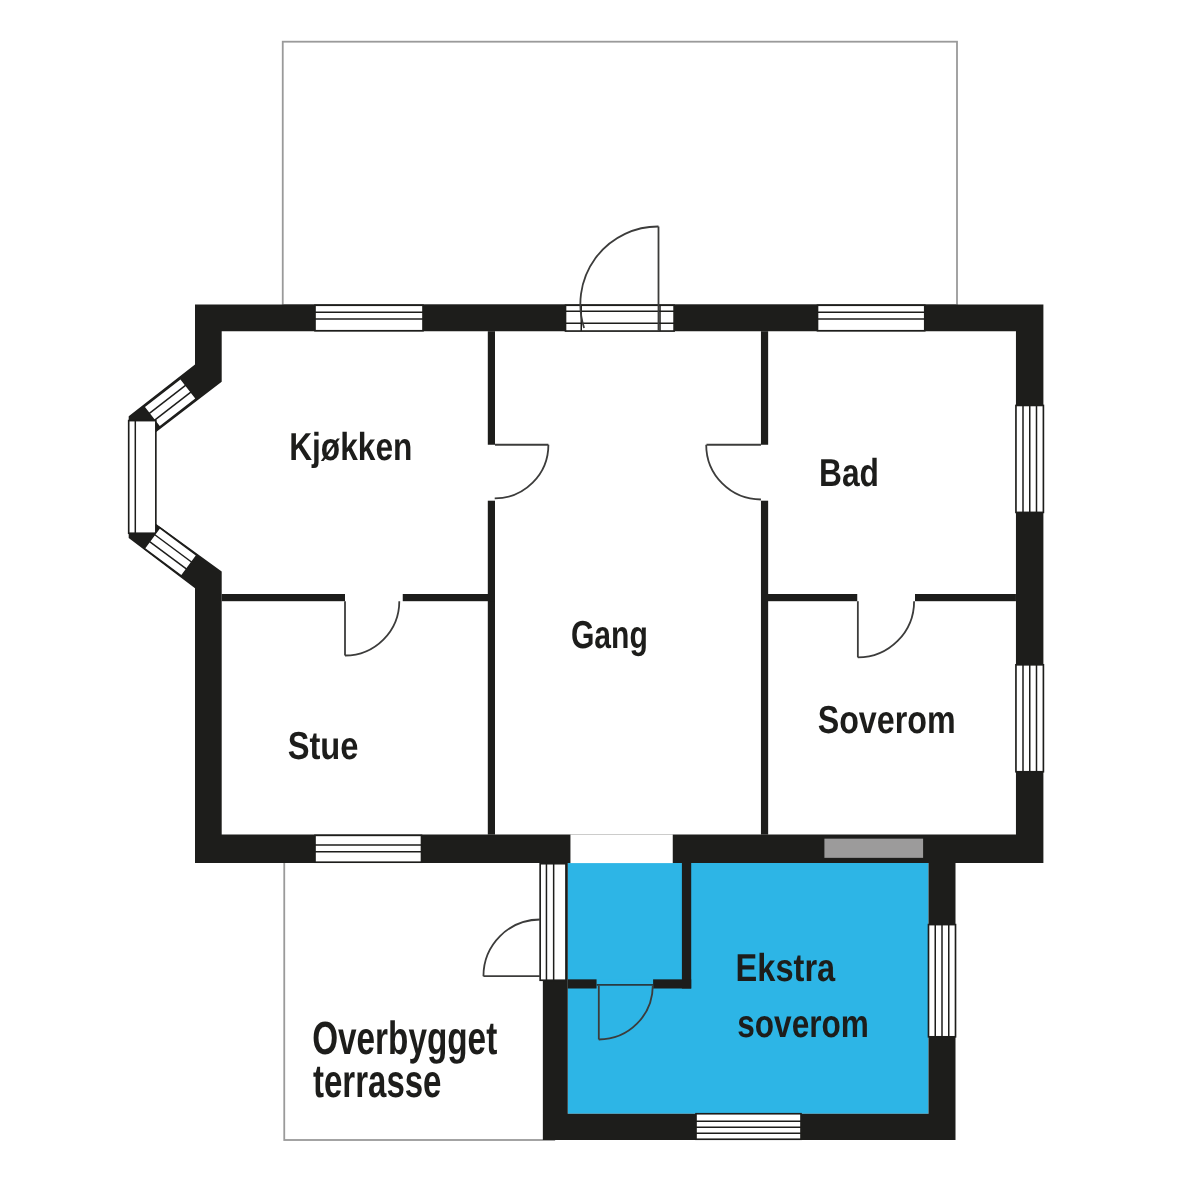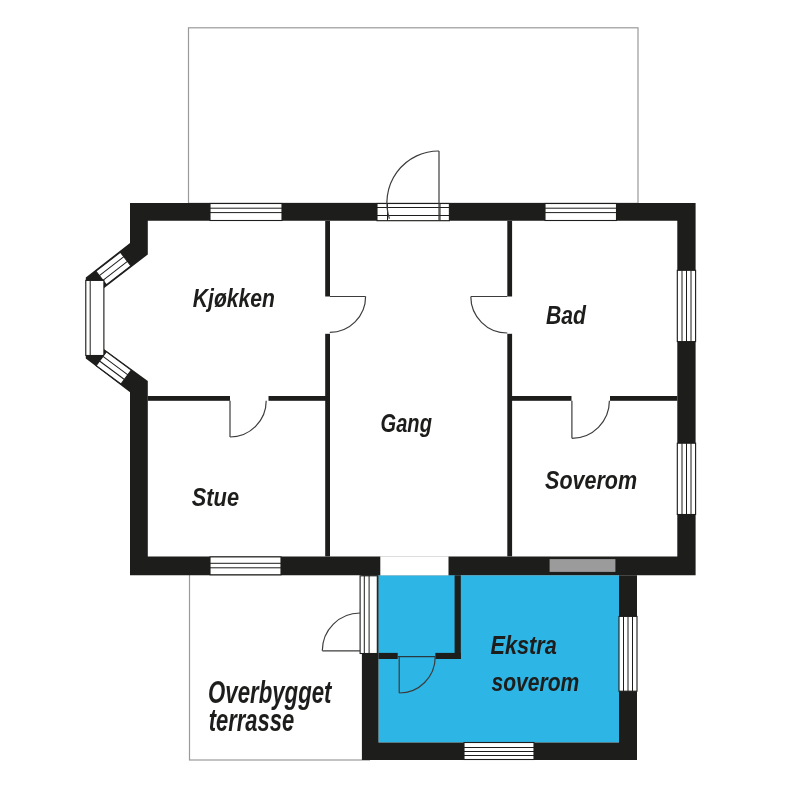--- a/index.html
+++ b/index.html
@@ -1,16 +1,16 @@
 <!DOCTYPE html>
 <html><head>
 <meta charset="utf-8">
 <style>
   html,body{margin:0;padding:0;background:#ffffff;}
-  .wrap{width:697px;height:800px;position:relative;overflow:hidden;background:#fff;font-style:italic;}
+  .wrap{width:697px;height:800px;position:relative;overflow:hidden;background:#fff;}
   svg{display:block;}
   text{font-family:"Liberation Sans",sans-serif;font-weight:bold;fill:#1d1d1b;}
 </style>
 </head>
 <body>
 <div class="wrap">
 <svg width="800" height="800" viewBox="0 0 800 800">
 
 <rect x="147.8" y="220.8" width="177.4" height="175.2" fill="#ffffff"></rect>
 

